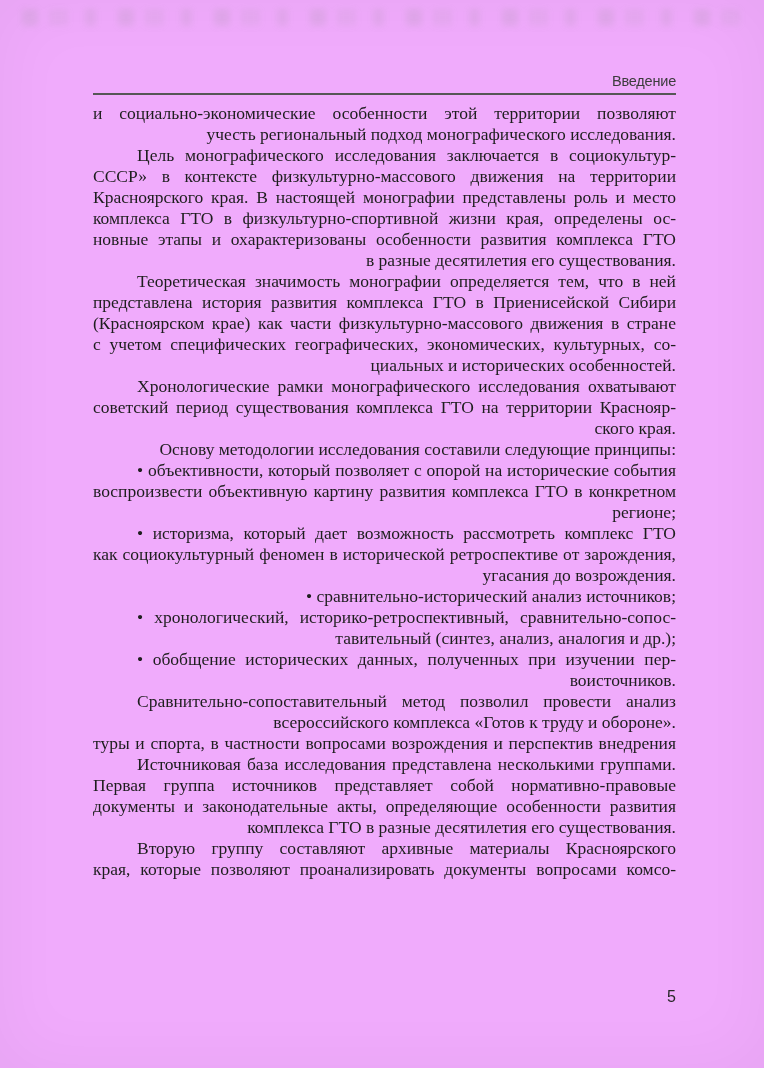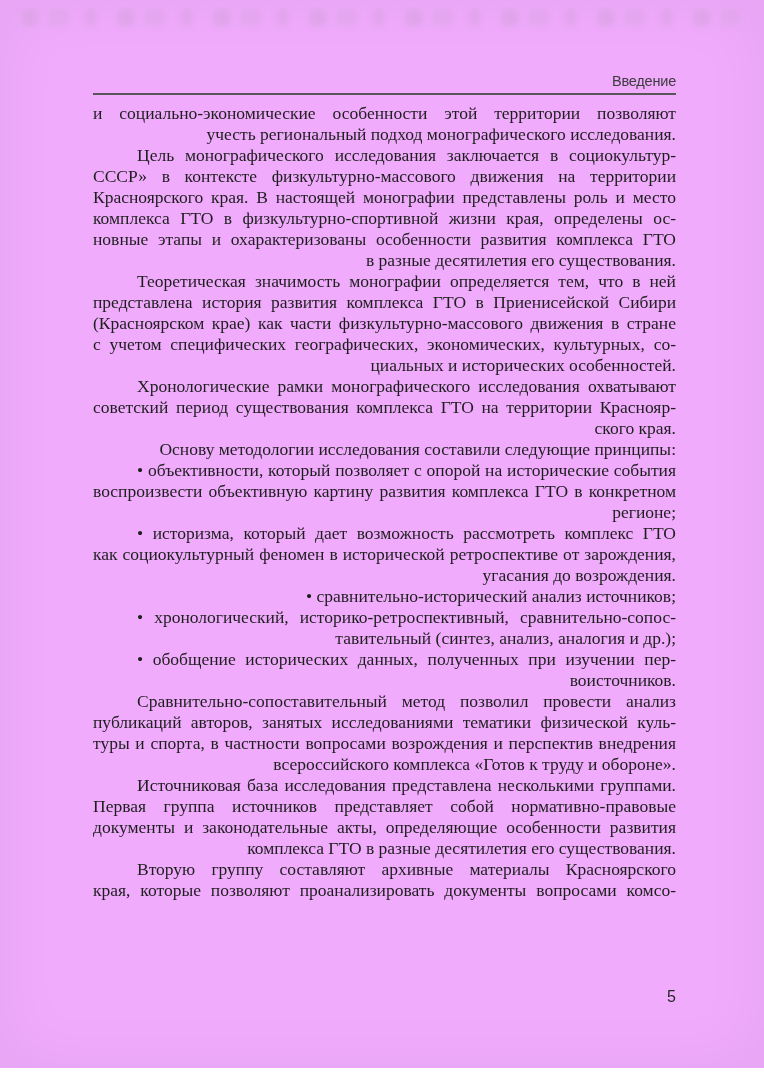--- a/index.html
+++ b/index.html
@@ -122,23 +122,22 @@
       <div class="para">
         <div class="line fill first">• хронологический, историко-ретроспективный, сравнительно-сопос-</div>
         <div class="line">тавительный (синтез, анализ, аналогия и др.);</div>
       </div>
       <div class="para">
         <div class="line fill first">• обобщение исторических данных, полученных при изучении пер-</div>
         <div class="line">воисточников.</div>
       </div>
       <div class="para">
         <div class="line fill first">Сравнительно-сопоставительный метод позволил провести анализ</div>
-        <div class="line fill">публикаций авторов, занятых исследованиями тематики физической куль-</div>
+        <div class="line">всероссийского комплекса «Готов к труду и обороне».</div>
         <div class="line fill">туры и спорта, в частности вопросами возрождения и перспектив внедрения</div>
-        <div class="line">всероссийского комплекса «Готов к труду и обороне».</div>
       </div>
       <div class="para">
         <div class="line fill first">Источниковая база исследования представлена несколькими группами.</div>
         <div class="line fill">Первая группа источников представляет собой нормативно-правовые</div>
         <div class="line fill">документы и законодательные акты, определяющие особенности развития</div>
         <div class="line">комплекса ГТО в разные десятилетия его существования.</div>
       </div>
       <div class="para">
         <div class="line fill first">Вторую группу составляют архивные материалы Красноярского</div>
         <div class="line fill">края, которые позволяют проанализировать документы вопросами комсо-</div>

